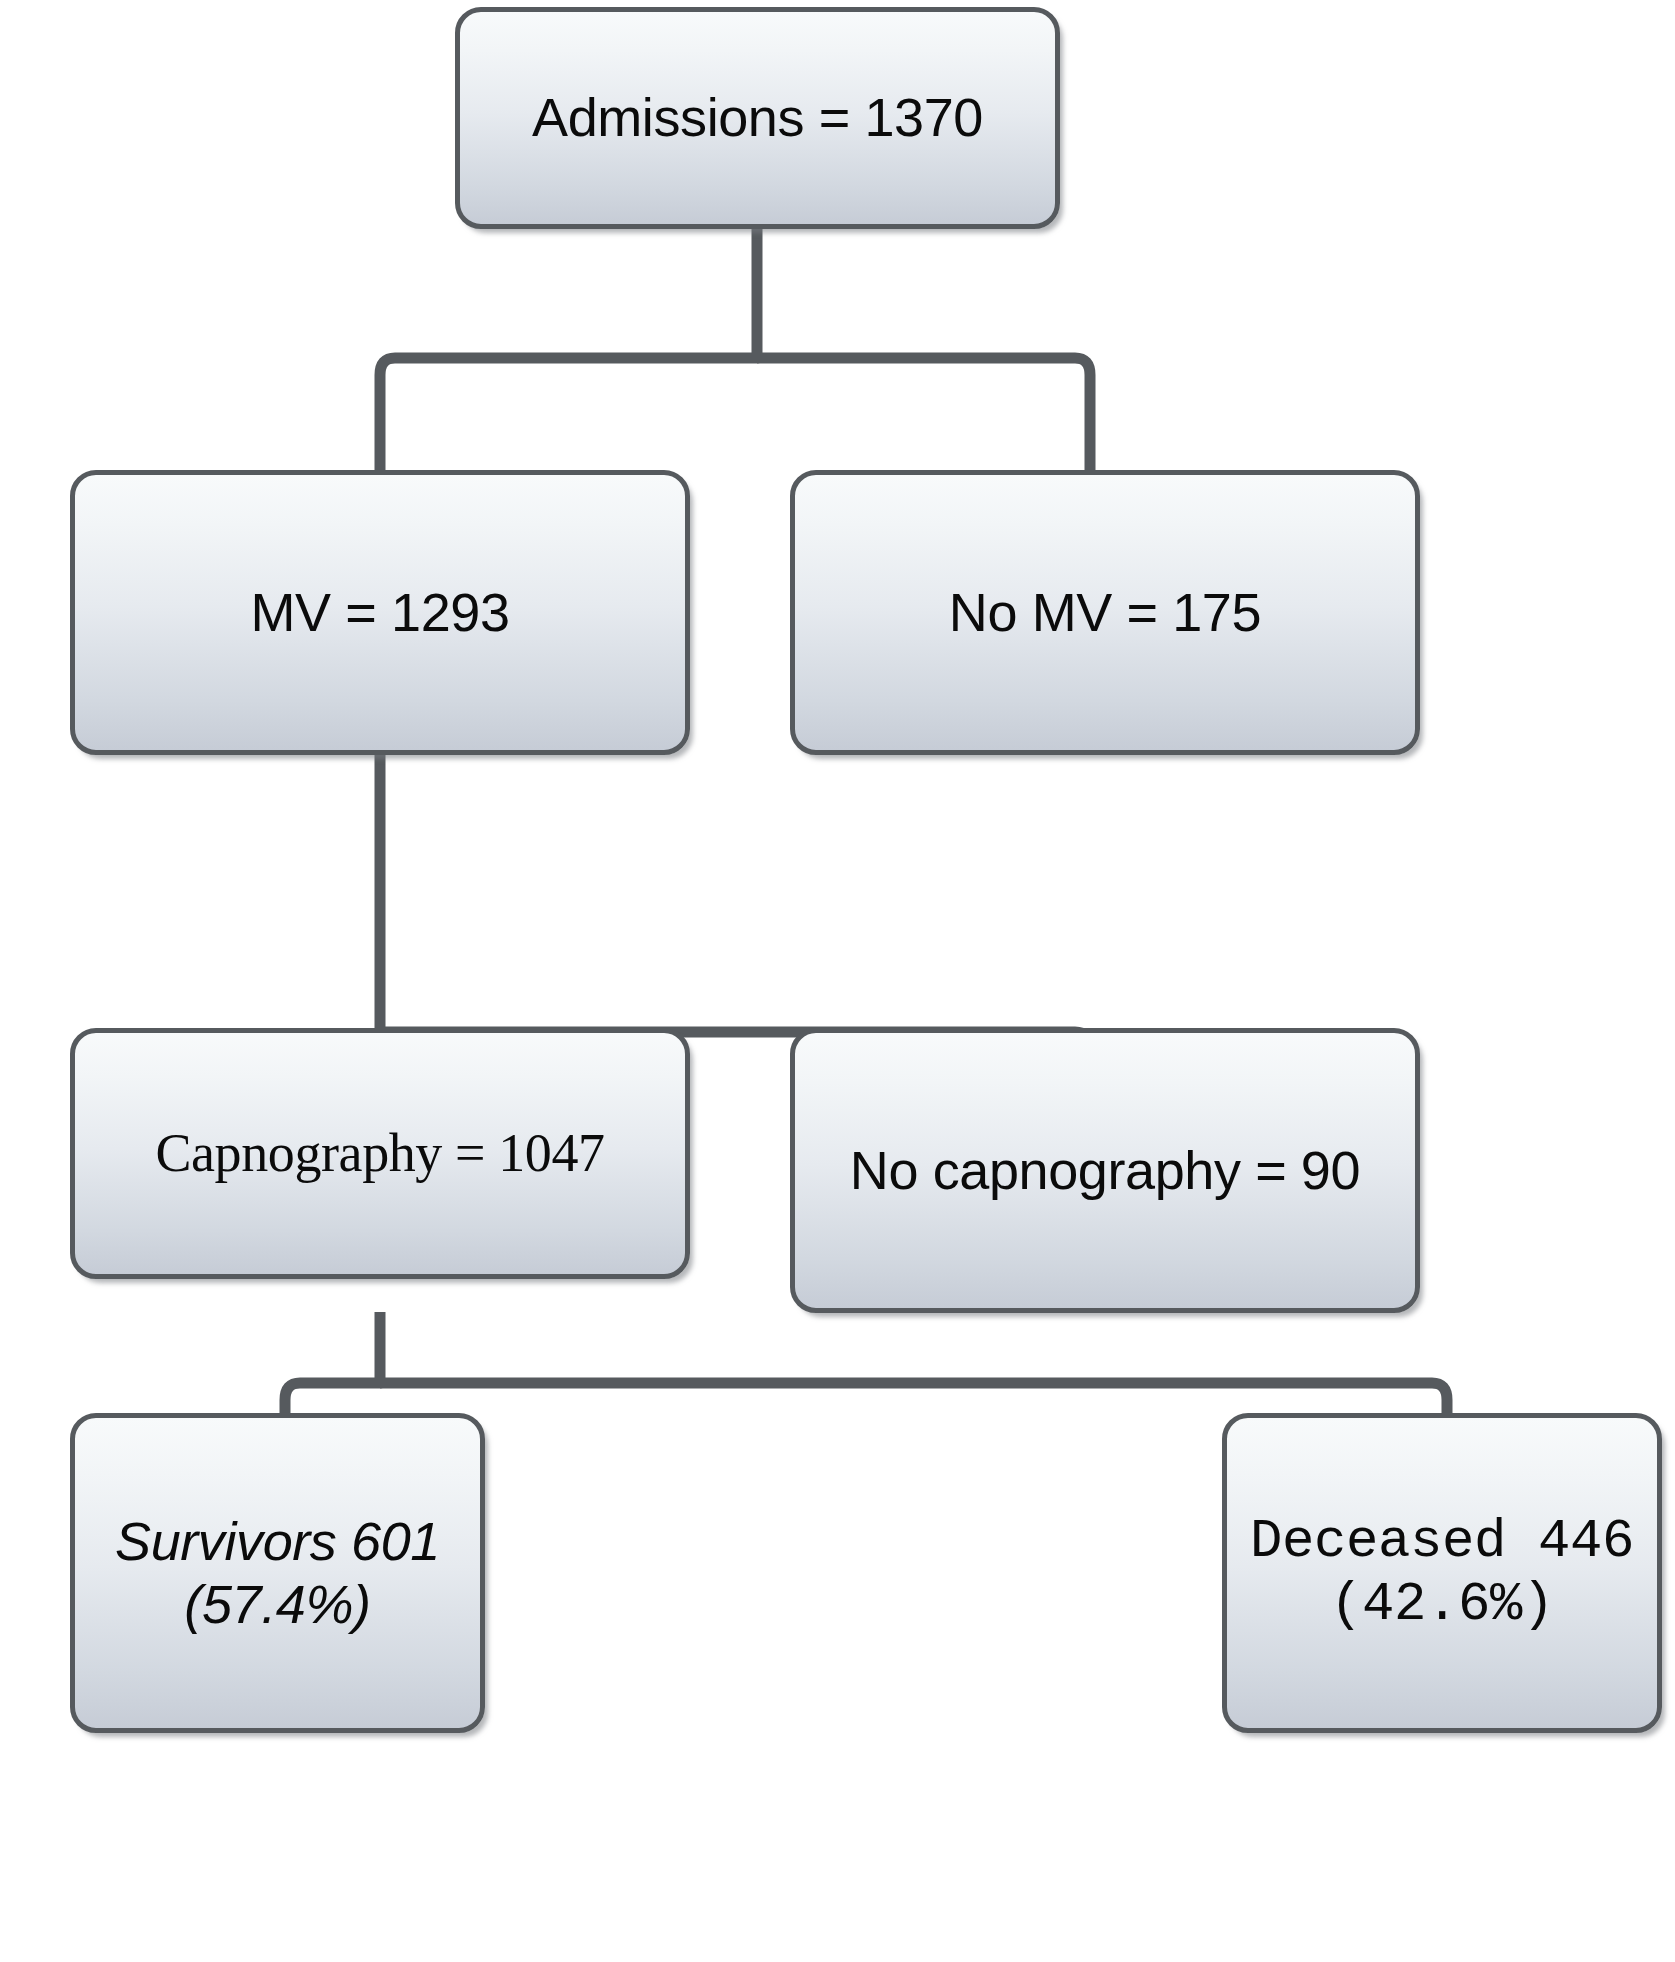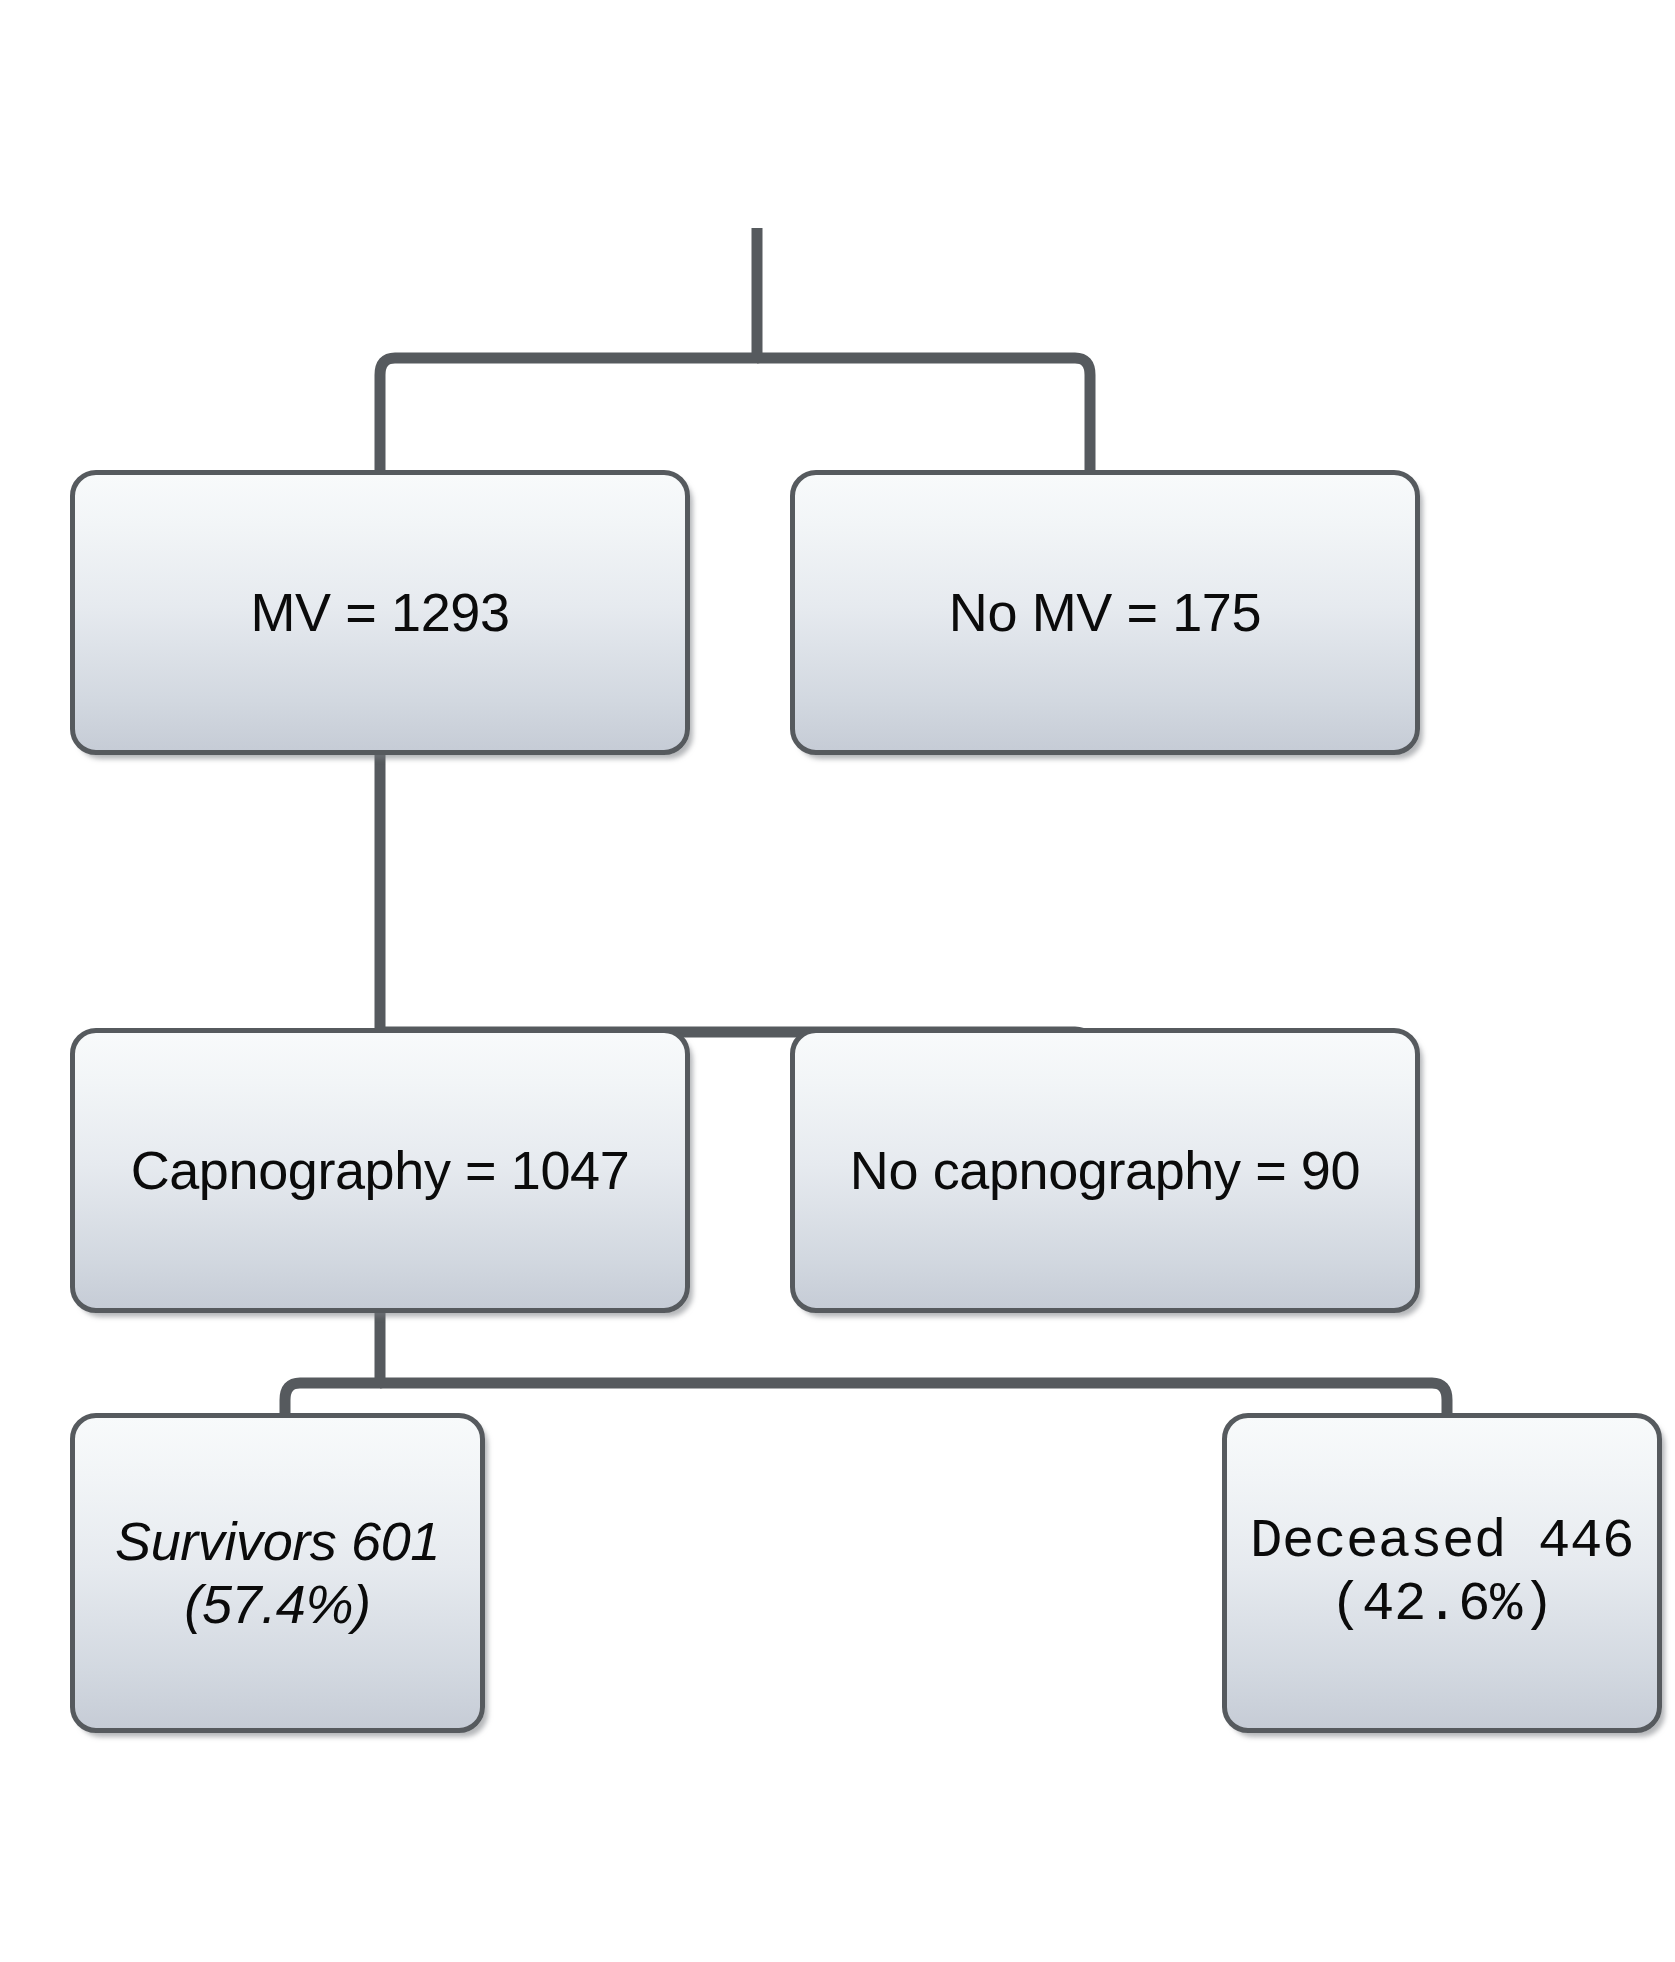--- a/index.html
+++ b/index.html
@@ -68,30 +68,33 @@
       <path d="M 757 358 L 1075 358 Q 1090 358 1090 375 L 1090 528"></path>
 
       <path d="M 380 754 L 380 1032 L 380 1085"></path>
       <path d="M 380 1032 L 1075 1032 Q 1090 1032 1090 1049 L 1090 1085"></path>
 
       <path d="M 380 1312 L 380 1383 L 300 1383 Q 285 1383 285 1400 L 285 1468"></path>
       <path d="M 380 1383 L 1432 1383 Q 1447 1383 1447 1400 L 1447 1468"></path>
     </g>
   </svg>
 
+  <div class="node" style="left:455px; top:7px; width:605px; height:222px;">
+    <span class="label">Admissions = 1370</span>
+  </div>
 
   <div class="node" style="left:70px; top:470px; width:620px; height:285px;">
     <span class="label">MV = 1293</span>
   </div>
 
   <div class="node" style="left:790px; top:470px; width:630px; height:285px;">
     <span class="label">No MV = 175</span>
   </div>
 
-  <div class="node" style="left:70px; top:1028px; width:620px; height:285px;">
+  <div class="node" style="left:70px; top:1028px; width:620px; height:251px;font-family:Liberation Serif, serif;">
     <span class="label">Capnography = 1047</span>
   </div>
 
   <div class="node" style="left:790px; top:1028px; width:630px; height:285px;">
     <span class="label">No capnography = 90</span>
   </div>
 
   <div class="node" style="left:70px; top:1413px; width:415px; height:320px;font-style:italic;">
     <span class="label">Survivors 601 (57.4%)</span>
   </div>

